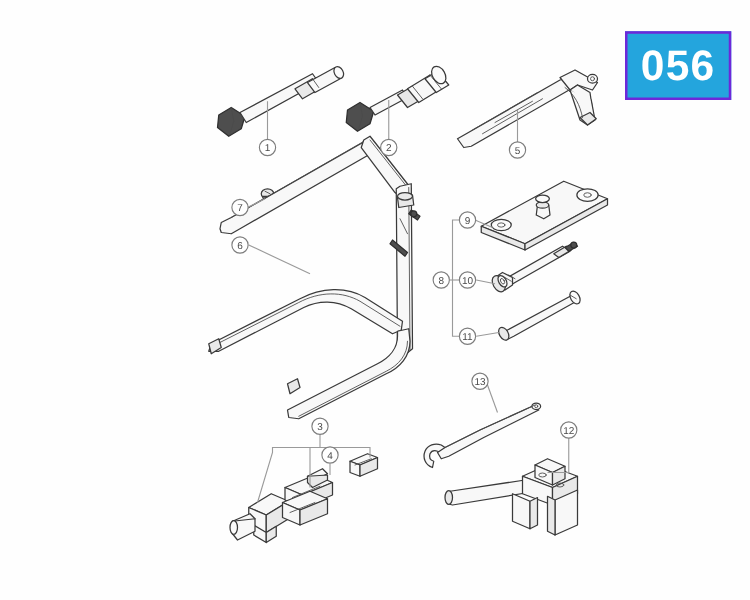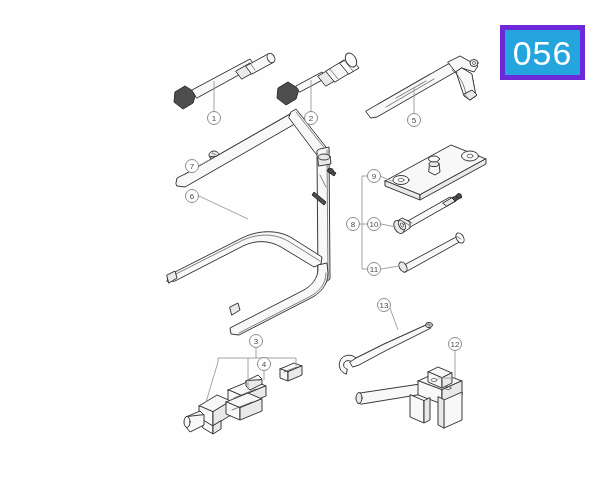--- a/index.html
+++ b/index.html
@@ -26,27 +26,27 @@
     width: 600px;
     height: 480px;
   }
   .page-badge {
     position: absolute;
     display: flex;
     align-items: center;
     justify-content: center;
     box-sizing: border-box;
     background: #24a5dd;
-    border: 5px solid #6d28d9;
+    border: 2px solid #6d28d9;
     color: #ffffff;
     font-family: "Liberation Sans", sans-serif;
     font-size: 34px;
     letter-spacing: 1px;
     line-height: 1;
-    font-weight: 400;
+    font-weight: 700;
   }
   .callout-text {
     font-family: "Liberation Sans", sans-serif;
     font-size: 8px;
     fill: #4a4a4a;
   }
 </style>
 </head>
 <body>
 

